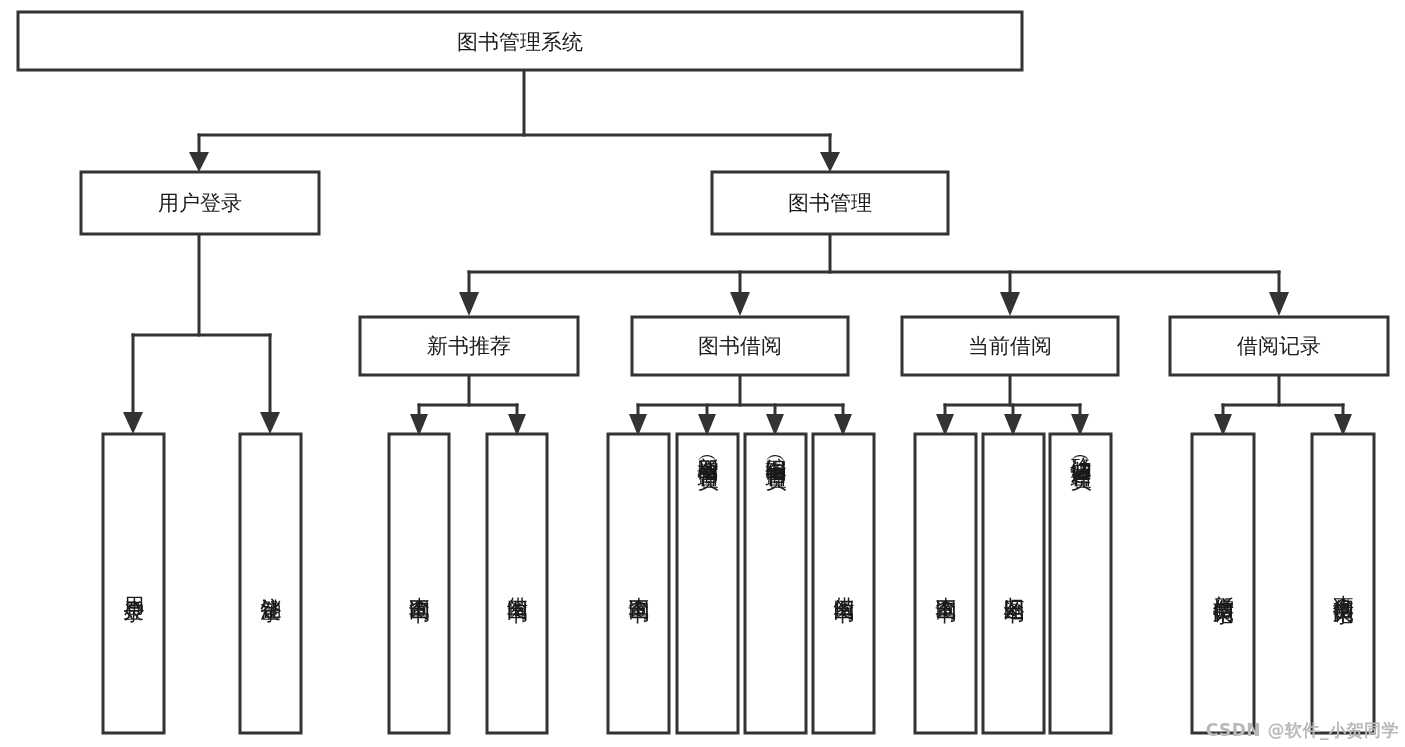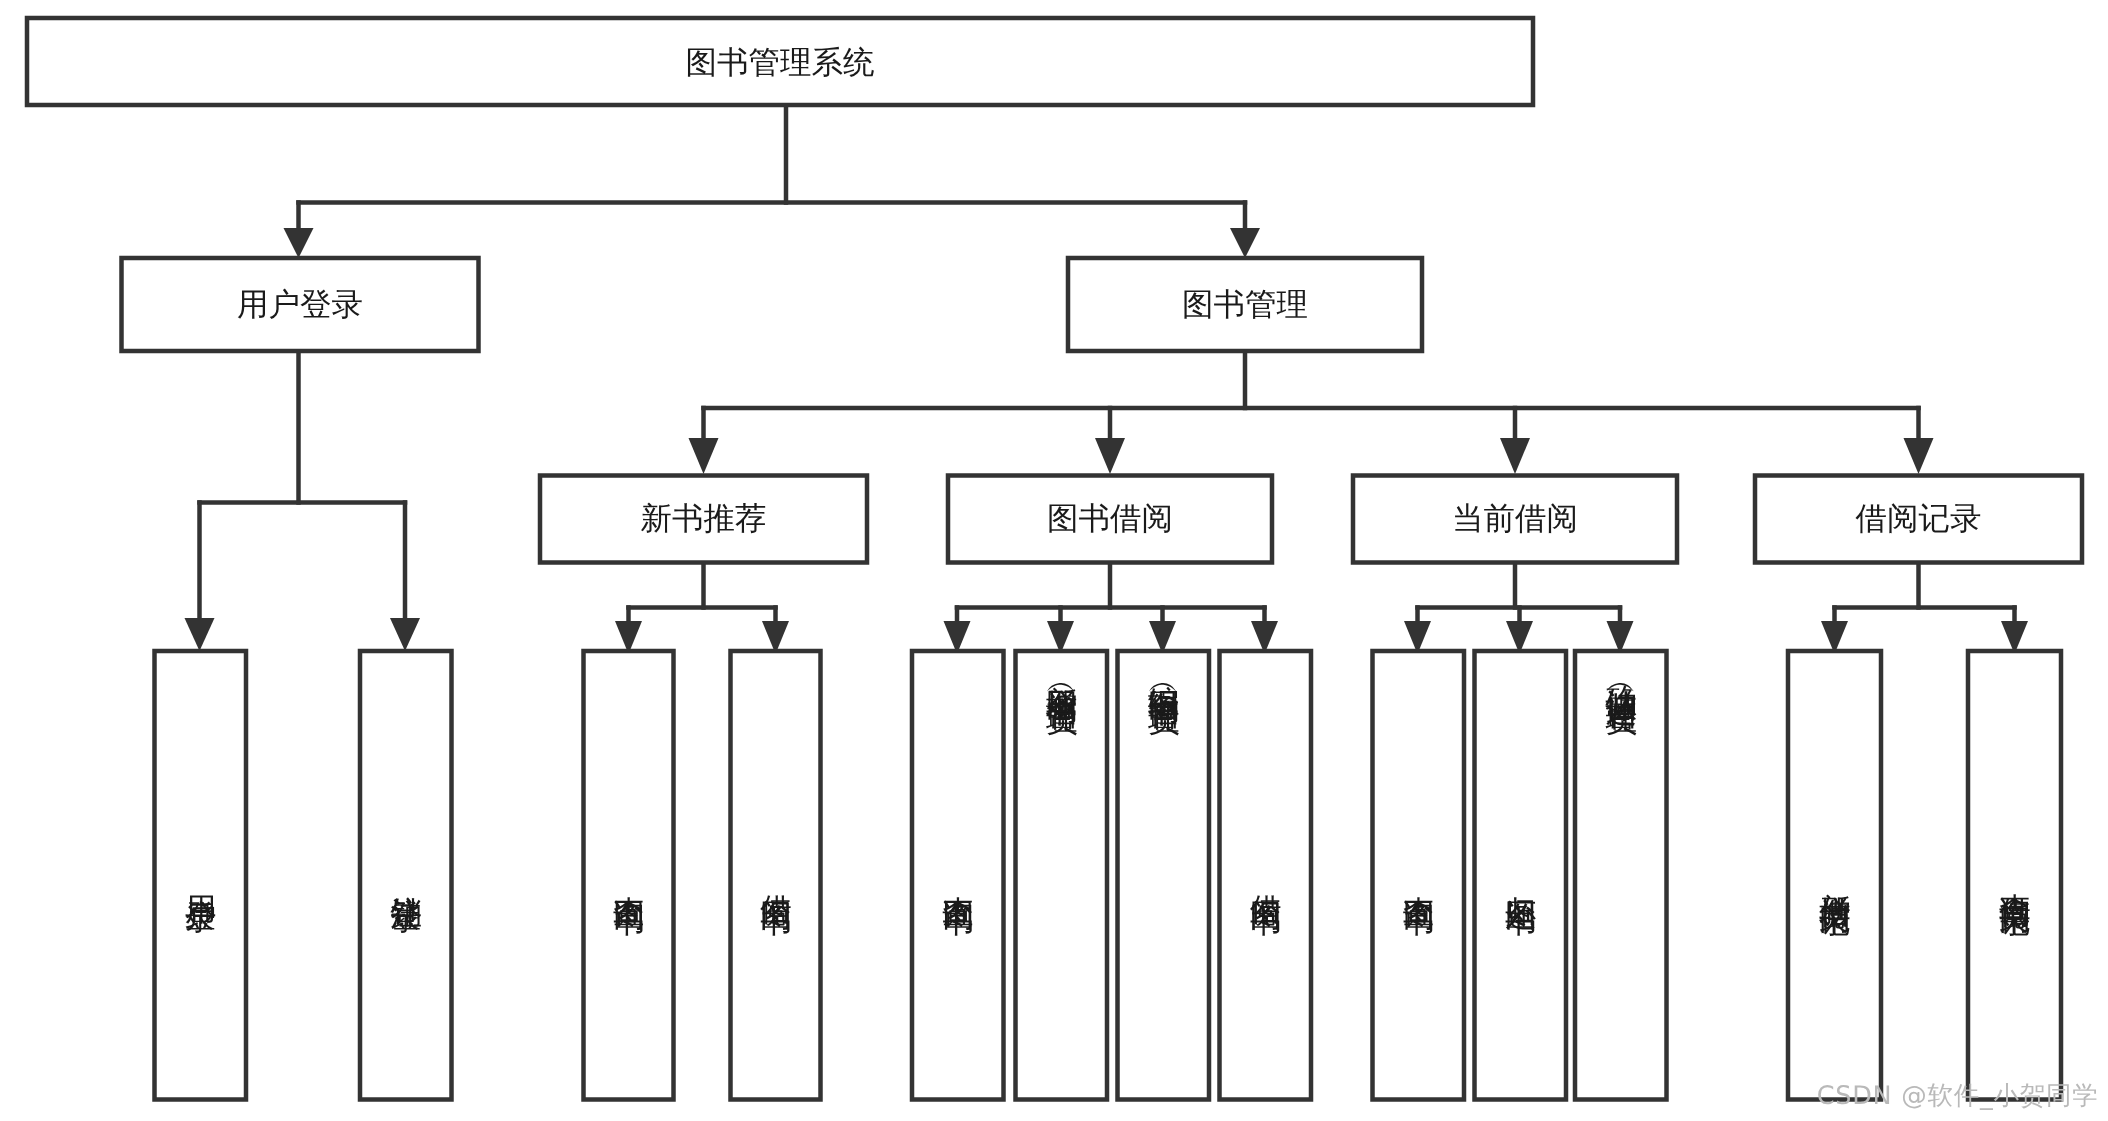--- a/index.html
+++ b/index.html
@@ -68,20 +68,21 @@
   }
   .watermark {
     position: absolute;
     right: 6px;
     bottom: 5px;
     font-family: "DejaVu Sans", "Liberation Sans", sans-serif;
     font-size: 17px;
     color: #b9b9b9;
     letter-spacing: 0.5px;
     white-space: nowrap;
+    font-weight: bold;
   }
 </style>
 </head>
 <body>
 
 <div id="diagram-root">
 
   <svg id="flow-svg" viewBox="0 0 1405 747">
 
     <g>

